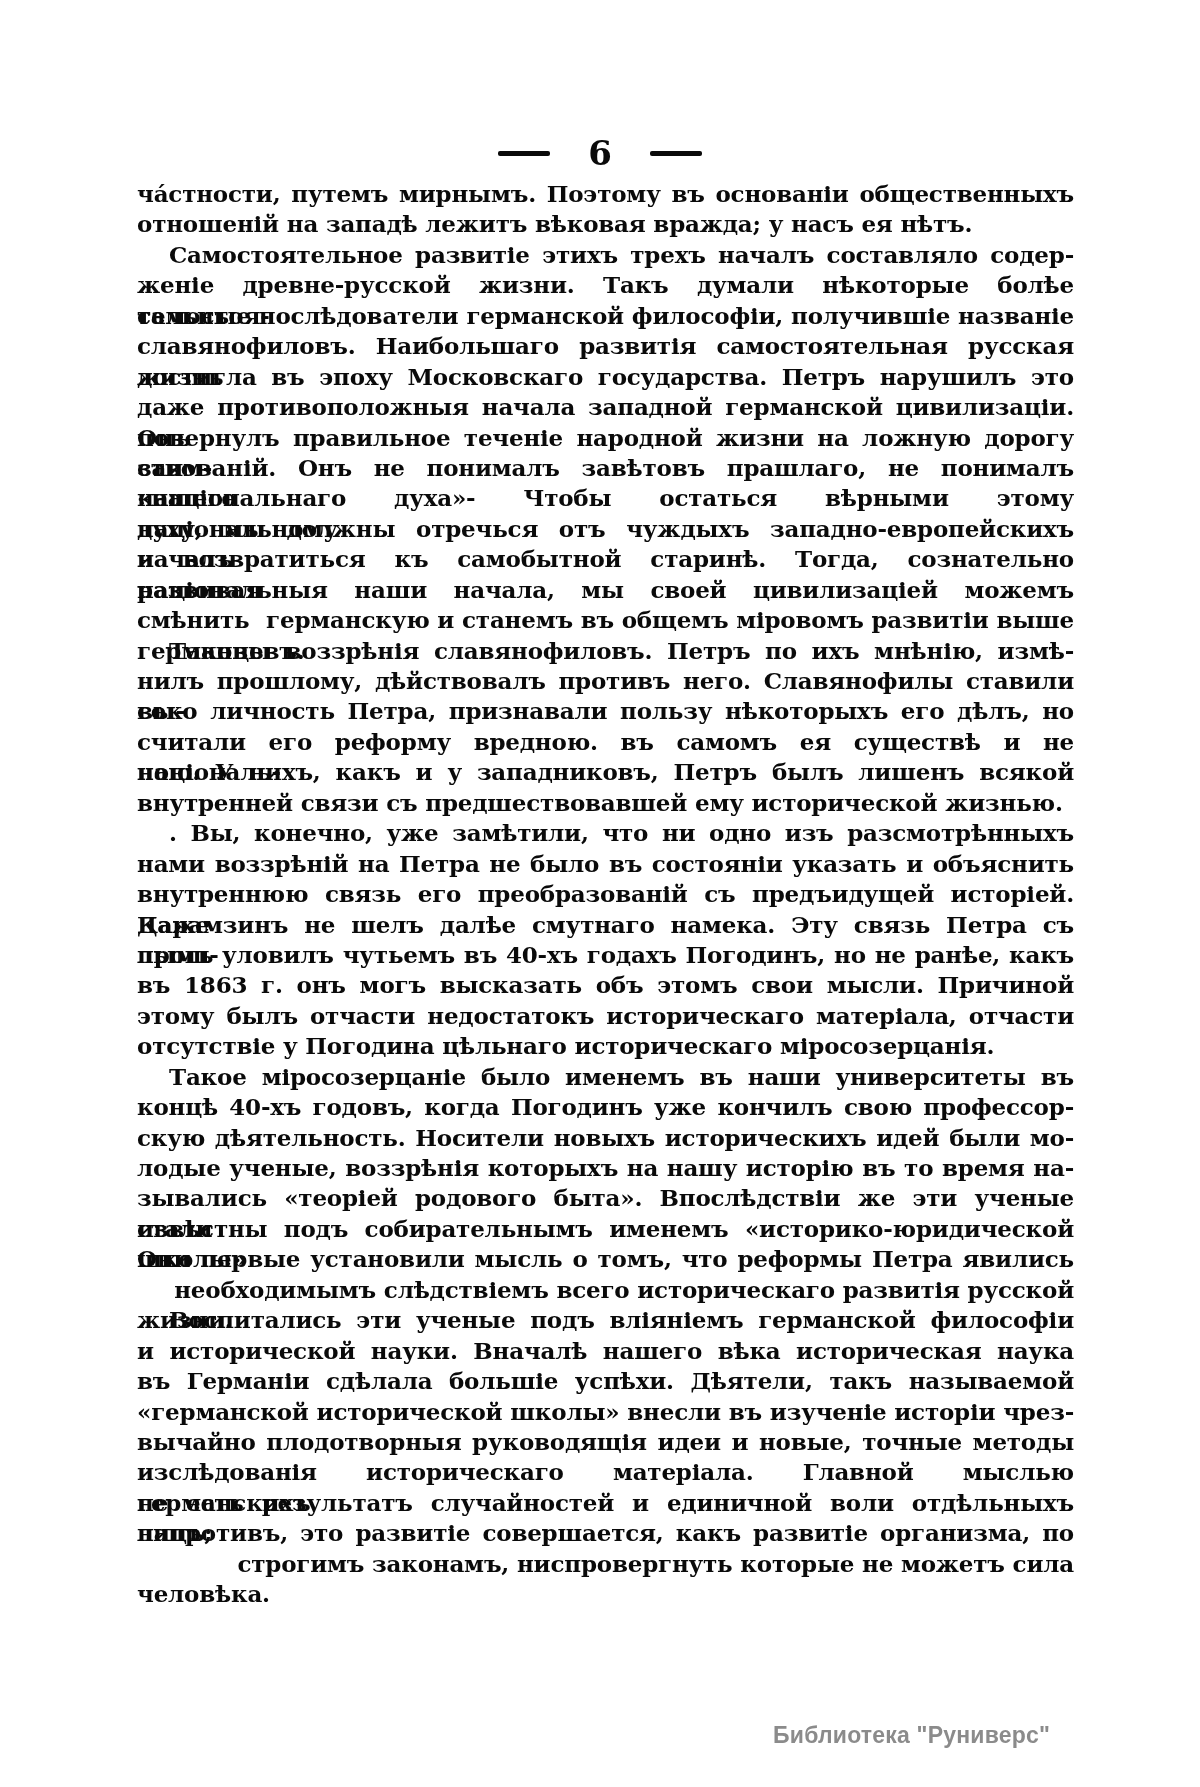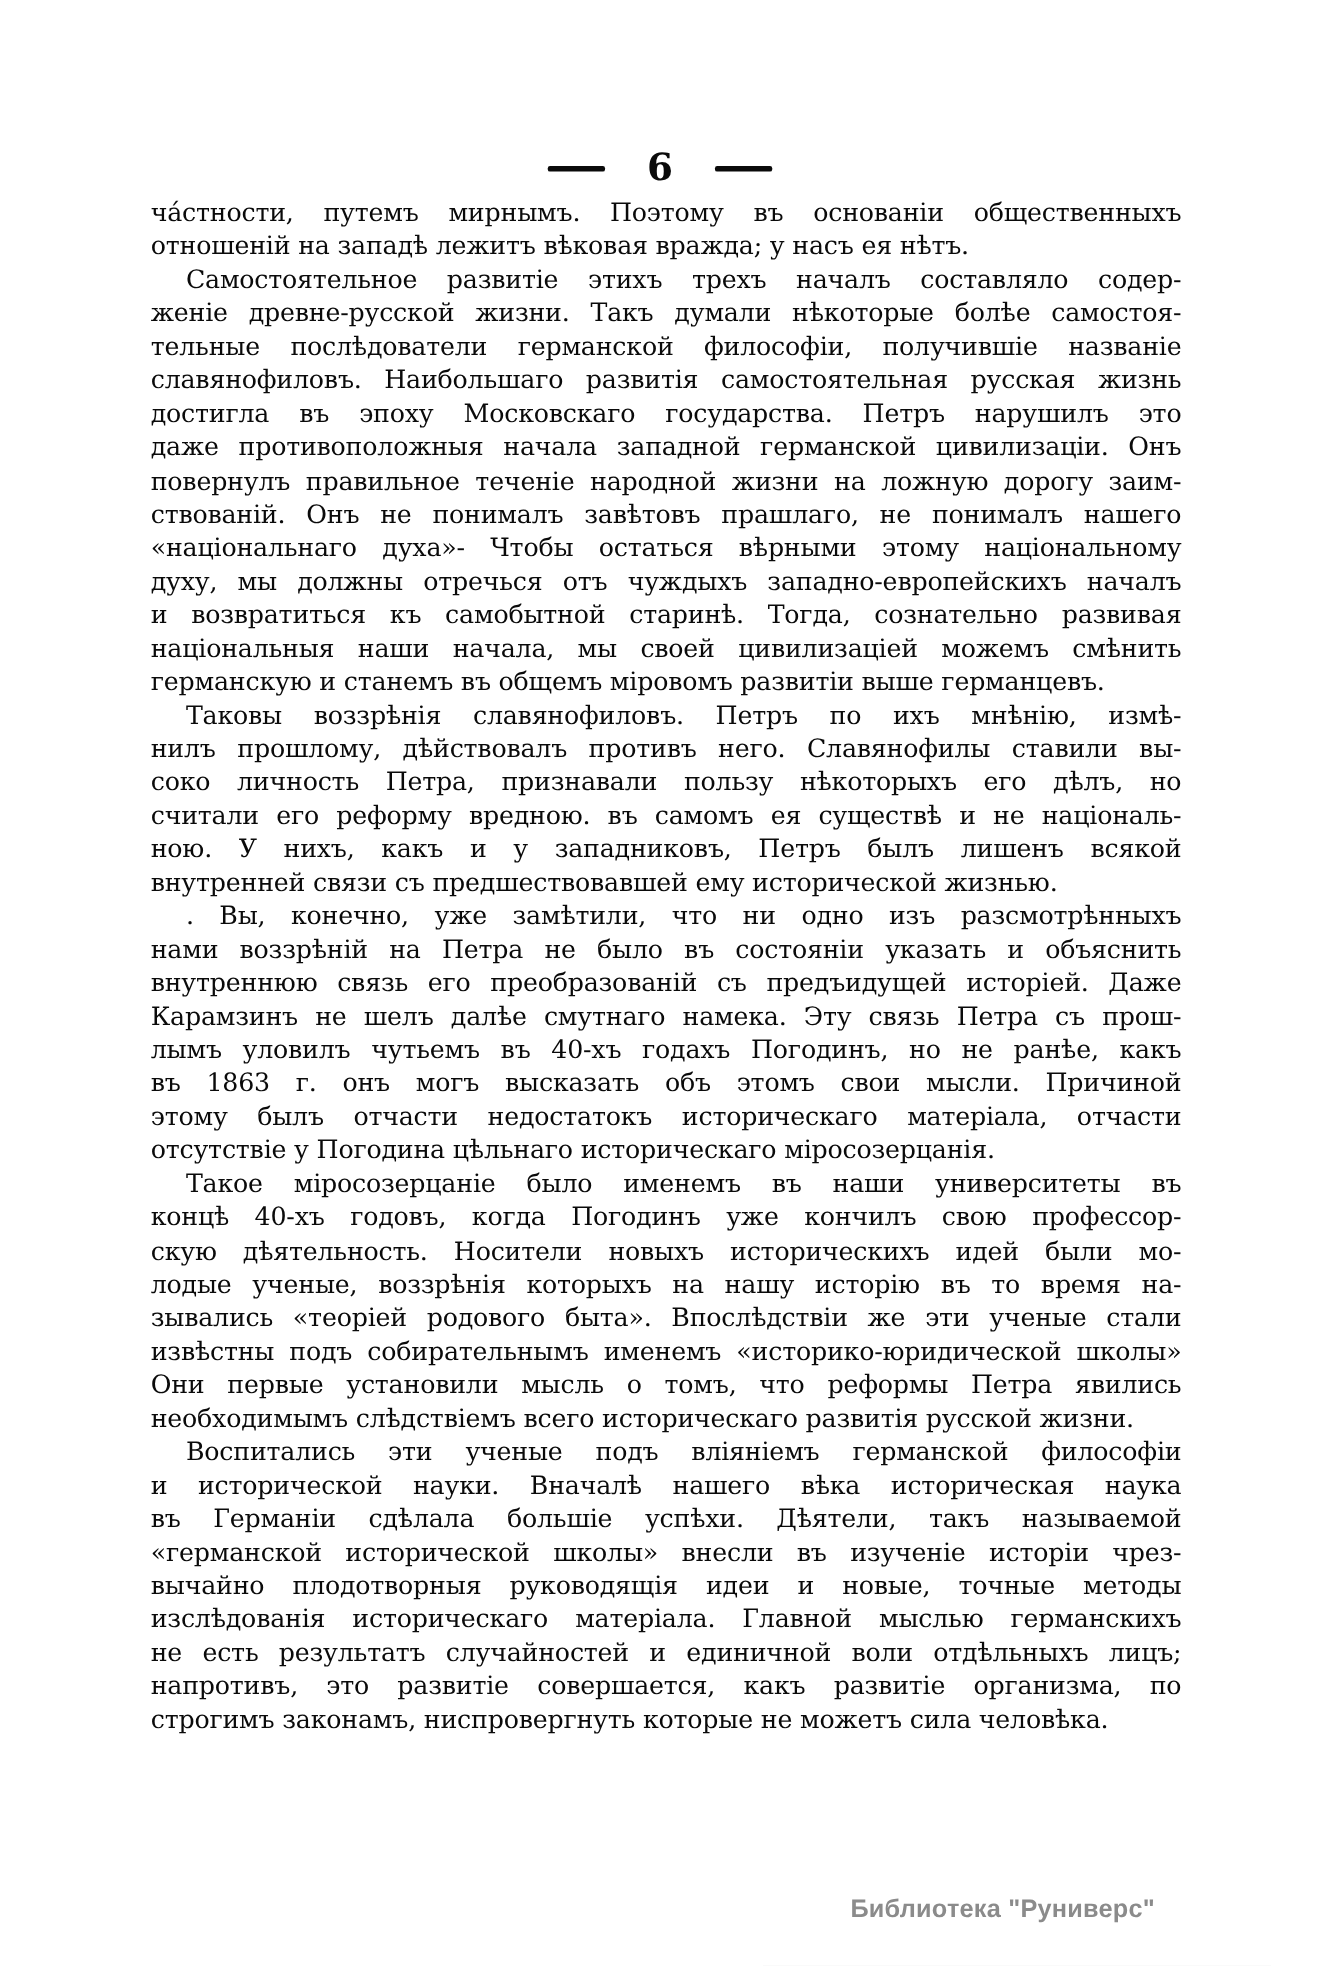--- a/index.html
+++ b/index.html
@@ -47,29 +47,29 @@
   .text-block{
     position:absolute;
     left:137px;
     top:179px;
     width:937px;
   }
   .line{
     height:30.45px;
     line-height:30.45px;
     font-size:23px;
-    font-weight:normal;
+    font-weight:bold;
     letter-spacing:-0.2px;
     white-space:normal;
     text-align:justify;
     text-align-last:justify;
     overflow:visible;
   }
   .line.indent{ text-indent:32px; }
-  .line.last{ text-align:left; text-align-last:left; }
+  .line.last{ text-align:right; text-align-last:left; }
   
   .watermark{
     position:absolute;
     top:1722px;
     right:150px;
     font-family:"Liberation Sans", sans-serif;
     font-weight:bold;
     font-size:23px;
     color:var(--watermark);
     letter-spacing:0.2px;

